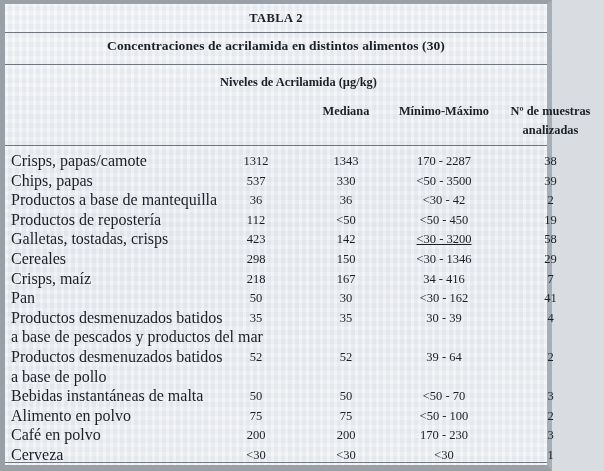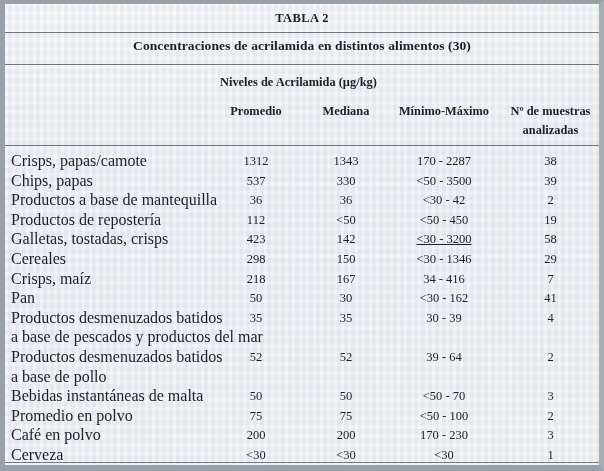--- a/index.html
+++ b/index.html
@@ -10,21 +10,21 @@
   body {
     width: 604px;
     height: 471px;
     overflow: hidden;
     font-family: "Liberation Serif", "DejaVu Serif", serif;
   }
 
   
   #page {
     position: relative;
-    width: 604px;
+    width: 552px;
     height: 471px;
     box-sizing: border-box;
     background: #eab308;
     border-top: 4px solid #9aa0a8;
     border-left: 5px solid #9aa0a8;
     border-right: 5px solid #a8aeb6;
     border-bottom: 6px solid #9aa0a8;
   }
 
   
@@ -137,21 +137,20 @@
     <div class="caption-num">TABLA 2</div>
 
     <div class="rule" style="top:28px;"></div>
 
     <div class="caption-title">Concentraciones de acrilamida en distintos alimentos (30)</div>
 
     <div class="rule" style="top:60px;"></div>
 
     <div class="hdr-levels">Niveles de Acrilamida (µg/kg)</div>
 
-    <div class="subhdr col-prom">Promedio</div>
     <div class="subhdr col-med">Mediana</div>
     <div class="subhdr col-n">Nº de muestras</div>
     <div class="subhdr col-rng">Mínimo-Máximo</div>
     <div class="subhdr l2 col-n">analizadas</div>
 
     <div class="rule" style="top:141px;"></div>
 
     <div id="rows-layer">
         <div class="row-line col-name row-name" style="top: 150px;">Crisps, papas/camote</div>
         <div class="row-line col-prom row-val" style="top: 150px;">1312</div>
@@ -203,21 +202,21 @@
         <div class="row-line col-prom row-val" style="top: 346px;">52</div>
         <div class="row-line col-med row-val" style="top: 346px;">52</div>
         <div class="row-line col-rng row-val" style="top: 346px;">39 - 64</div>
         <div class="row-line col-n row-val" style="top: 346px;">2</div>
         <div class="row-line col-name row-name" style="top: 365.6px; width: 260px;">a base de pollo</div>
         <div class="row-line col-name row-name" style="top: 385.2px;">Bebidas instantáneas de malta</div>
         <div class="row-line col-prom row-val" style="top: 385.2px;">50</div>
         <div class="row-line col-med row-val" style="top: 385.2px;">50</div>
         <div class="row-line col-rng row-val" style="top: 385.2px;">&lt;50 - 70</div>
         <div class="row-line col-n row-val" style="top: 385.2px;">3</div>
-        <div class="row-line col-name row-name" style="top: 404.8px;">Promedio en polvo</div>
+        <div class="row-line col-name row-name" style="top: 404.8px;">Alimento en polvo</div>
         <div class="row-line col-prom row-val" style="top: 404.8px;">75</div>
         <div class="row-line col-med row-val" style="top: 404.8px;">75</div>
         <div class="row-line col-rng row-val" style="top: 404.8px;">&lt;50 - 100</div>
         <div class="row-line col-n row-val" style="top: 404.8px;">2</div>
         <div class="row-line col-name row-name" style="top: 424.4px;">Café en polvo</div>
         <div class="row-line col-prom row-val" style="top: 424.4px;">200</div>
         <div class="row-line col-med row-val" style="top: 424.4px;">200</div>
         <div class="row-line col-rng row-val" style="top: 424.4px;">170 - 230</div>
         <div class="row-line col-n row-val" style="top: 424.4px;">3</div>
         <div class="row-line col-name row-name" style="top: 444px;">Cerveza</div>

